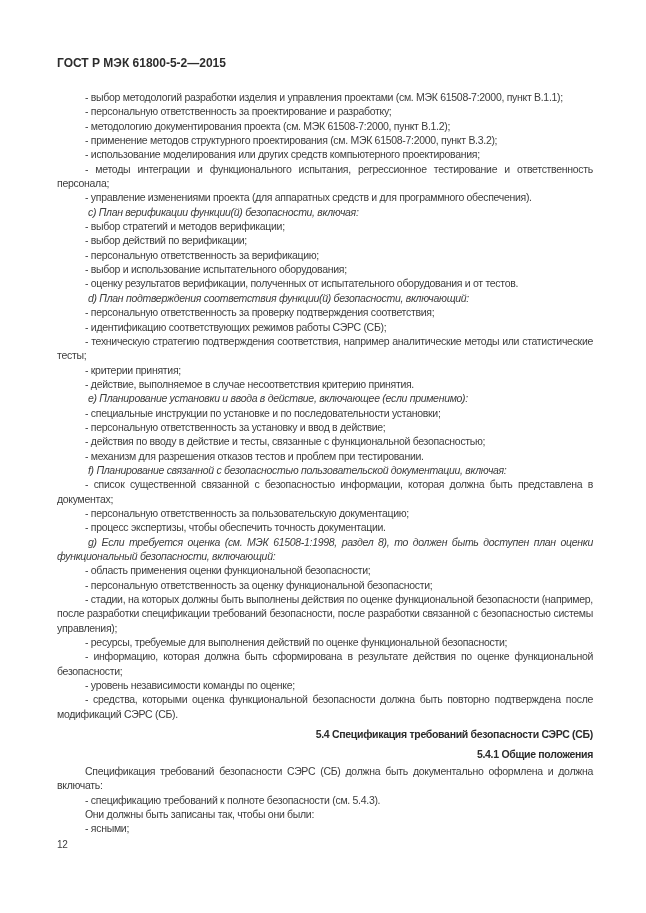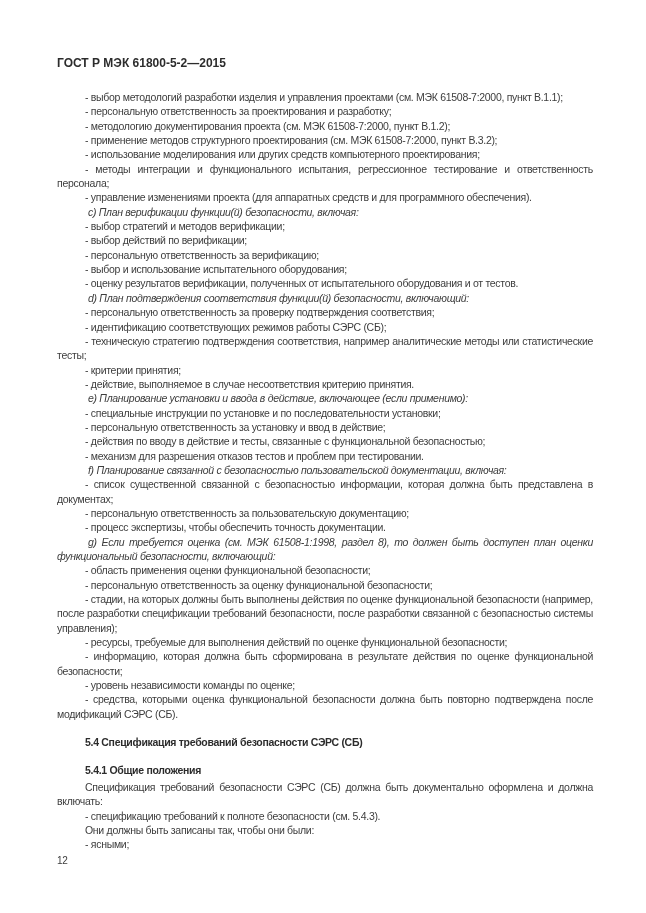--- a/index.html
+++ b/index.html
@@ -33,40 +33,40 @@
     letter-spacing:-0.3px;
     text-align:justify;
     text-indent:28px;
     color:var(--body-text);
     hyphens:manual;
   }
   .doc-body p.blk-letter{ text-indent:31px;font-style:italic; }
   .doc-body p.blk-heading{
     font-weight:bold;
     color:var(--heading-text);
-    text-align:left;
-    margin-top:14px;
+    text-align:right;
+    margin-top:6px;
     margin-bottom:2px;
   }
   .page-number{
     font-size:10px;
     letter-spacing:-0.2px;
     margin-top:3px;
     color:var(--body-text);
   }
 </style>
 </head>
 <body>
 
 <div class="page">
   <div class="doc-header">ГОСТ Р МЭК 61800-5-2—2015</div>
 
   <div class="doc-body">
       <p class="blk blk-item">- выбор методологий разработки изделия и управления проектами (см. МЭК 61508-7:2000, пункт В.1.1);</p>
-      <p class="blk blk-item">- персональную ответственность за проектирования и разработку;</p>
+      <p class="blk blk-item">- персональную ответственность за проектирование и разработку;</p>
       <p class="blk blk-item">- методологию документирования проекта (см. МЭК 61508-7:2000, пункт В.1.2);</p>
       <p class="blk blk-item">- применение методов структурного проектирования (см. МЭК 61508-7:2000, пункт В.3.2);</p>
       <p class="blk blk-item">- использование моделирования или других средств компьютерного проектирования;</p>
       <p class="blk blk-item">- методы интеграции и функционального испытания, регрессионное тестирование и ответствен­ность персонала;</p>
       <p class="blk blk-item">- управление изменениями проекта (для аппаратных средств и для программного обеспечения).</p>
       <p class="blk blk-letter">c) План верификации функции(й) безопасности, включая:</p>
       <p class="blk blk-item">- выбор стратегий и методов верификации;</p>
       <p class="blk blk-item">- выбор действий по верификации;</p>
       <p class="blk blk-item">- персональную ответственность за верификацию;</p>
       <p class="blk blk-item">- выбор и использование испытательного оборудования;</p>

